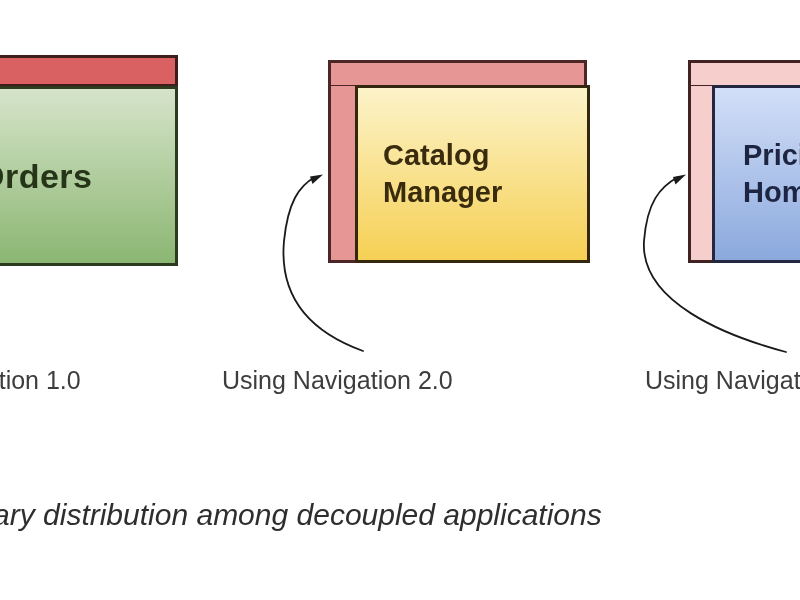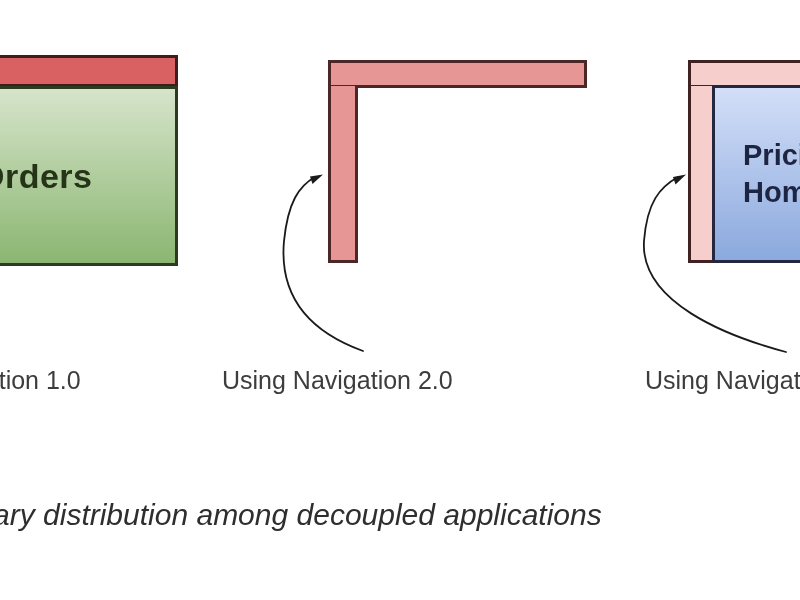--- a/index.html
+++ b/index.html
@@ -85,20 +85,23 @@
 
 <div class="canvas">
 
   <div class="abs orders-header"></div>
   <div class="abs orders-body">
     <div class="orders-label">Orders</div>
   </div>
 
   <div class="abs catalog-topbar"></div>
   <div class="abs catalog-stripe"></div>
+  <div class="abs catalog-body">
+    <div class="catalog-label">Catalog Manager</div>
+  </div>
 
   <div class="abs pricing-topbar"></div>
   <div class="abs pricing-stripe"></div>
   <div class="abs pricing-body">
     <div class="pricing-label">Pricing Homepage</div>
   </div>
 
   <div class="abs node-caption cap-1">Using Navigation 1.0</div>
   <div class="abs node-caption cap-2">Using Navigation 2.0</div>
   <div class="abs node-caption cap-3">Using Navigation 2.0</div>

